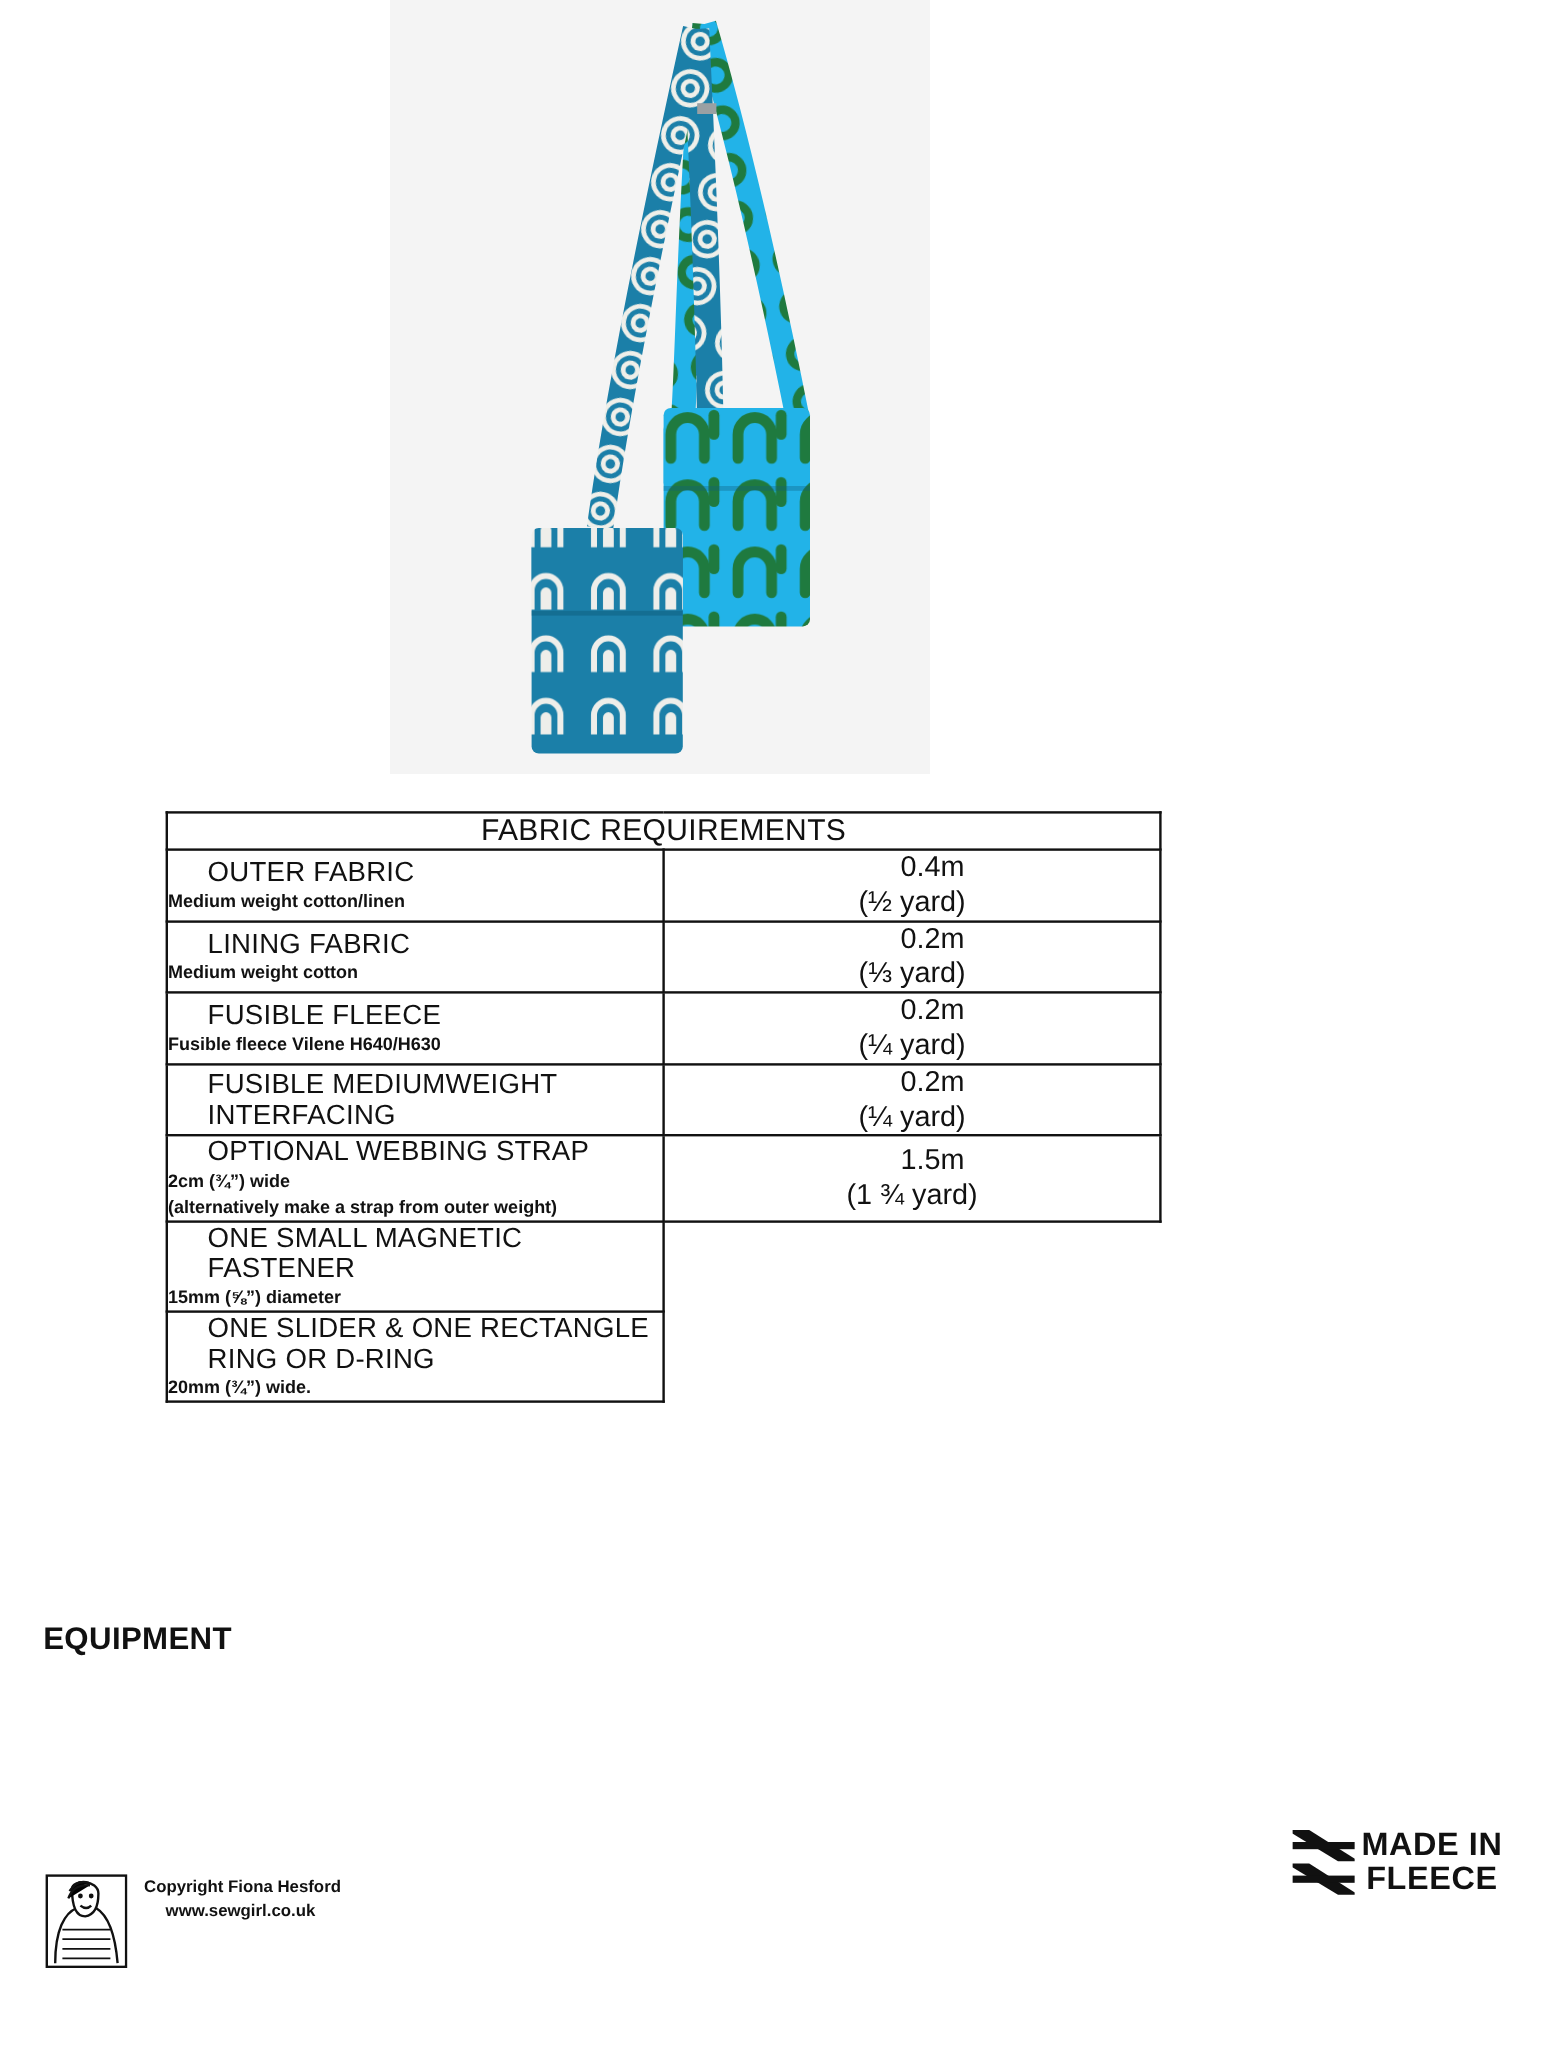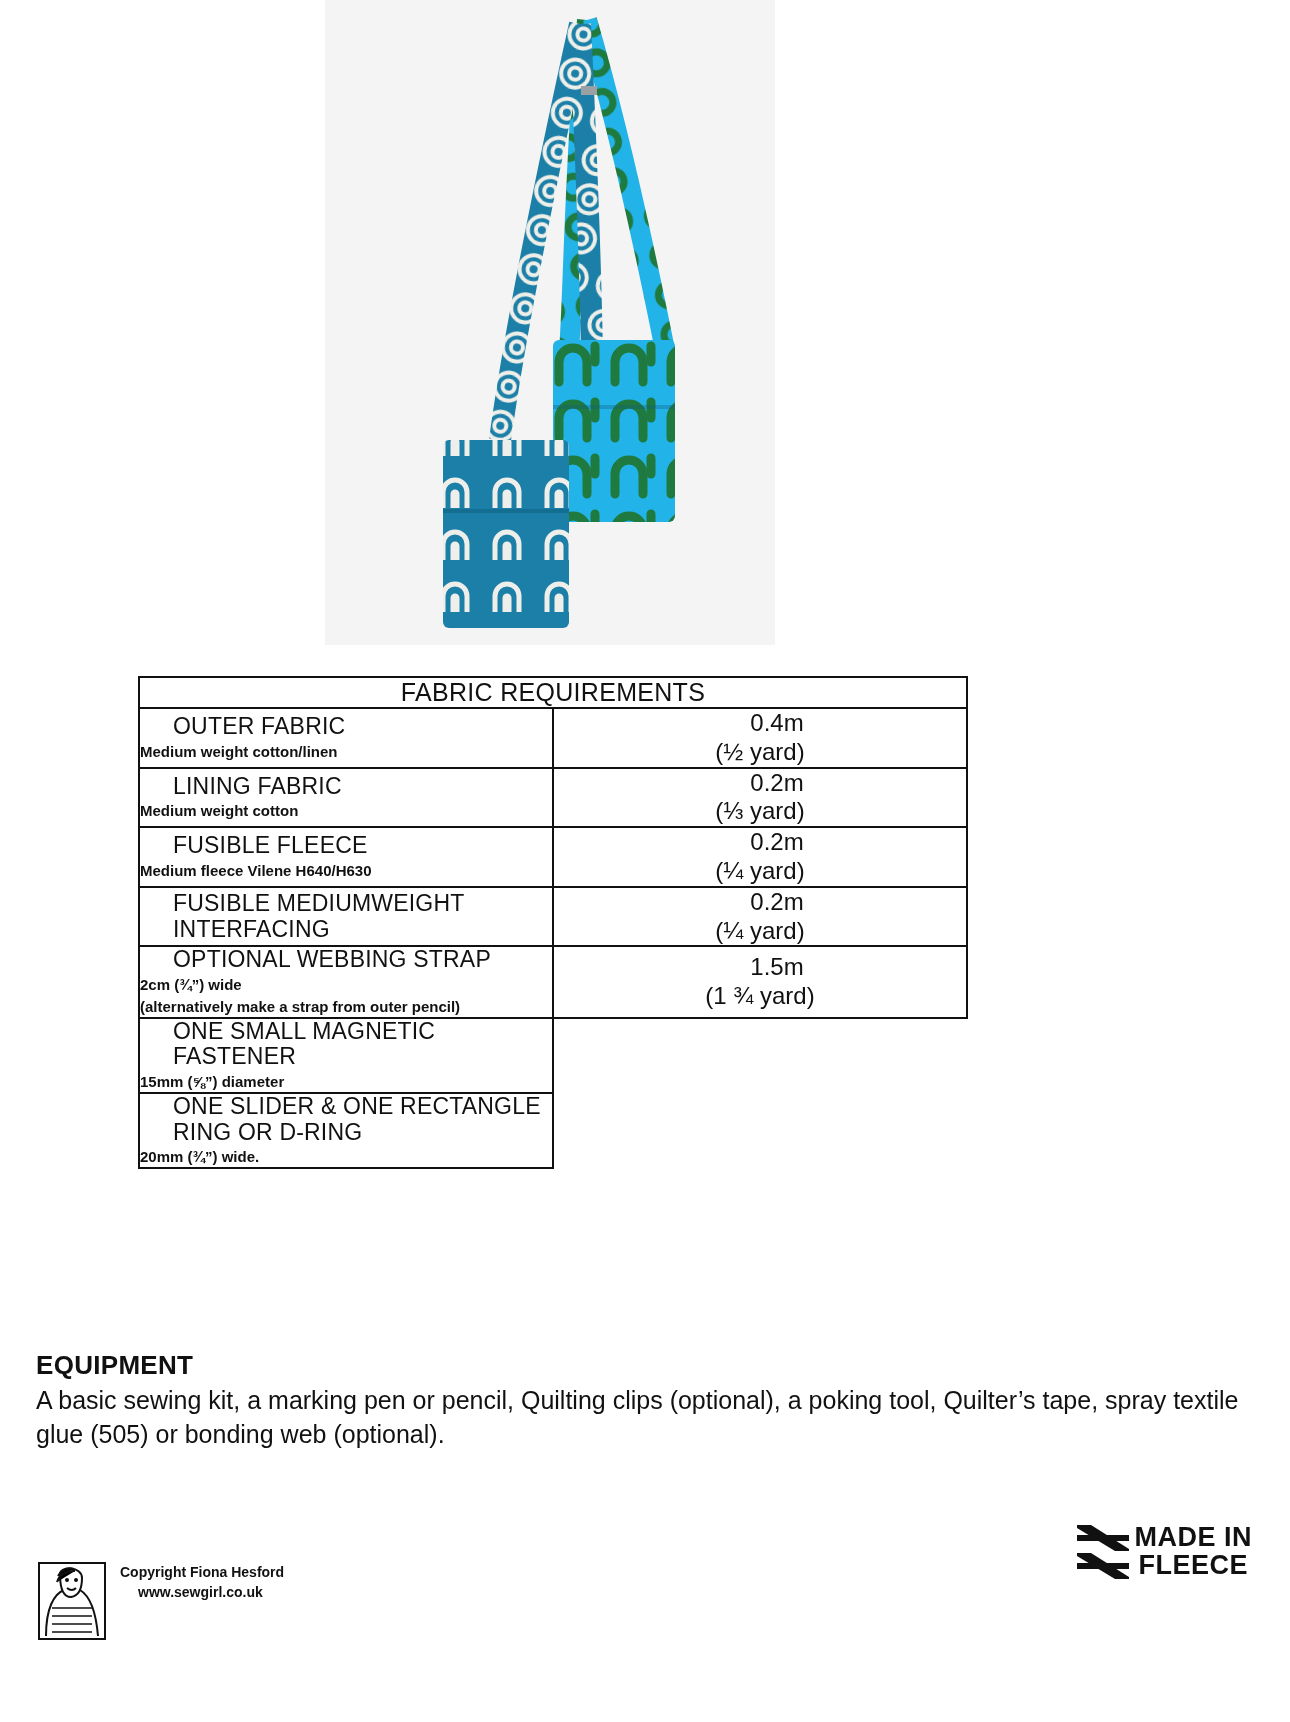--- a/index.html
+++ b/index.html
@@ -228,21 +228,21 @@
       </td>
       <td class="c-right">
         <div class="qty-main">0.2m</div>
         <div class="qty-sub">(⅓ yard)</div>
       </td>
     </tr>
 
     <tr>
       <td class="c-left">
         <div class="item-title">FUSIBLE FLEECE</div>
-        <div class="item-sub">Medium fleece Vilene H640/H630</div>
+        <div class="item-sub">Fusible fleece Vilene H640/H630</div>
       </td>
       <td class="c-right">
         <div class="qty-main">0.2m</div>
         <div class="qty-sub">(¼ yard)</div>
       </td>
     </tr>
 
     <tr>
       <td class="c-left">
         <div class="item-title">FUSIBLE MEDIUMWEIGHT INTERFACING</div>
@@ -250,21 +250,21 @@
       <td class="c-right">
         <div class="qty-main">0.2m</div>
         <div class="qty-sub">(¼ yard)</div>
       </td>
     </tr>
 
     <tr>
       <td class="c-left">
         <div class="item-title">OPTIONAL WEBBING STRAP</div>
         <div class="item-sub">2cm (¾”) wide</div>
-        <div class="item-sub">(alternatively make a strap from outer pencil)</div>
+        <div class="item-sub">(alternatively make a strap from outer weight)</div>
       </td>
       <td class="c-right">
         <div class="qty-main">1.5m</div>
         <div class="qty-sub">(1 ¾ yard)</div>
       </td>
     </tr>
 
     <tr>
       <td class="c-left">
         <div class="item-title">ONE SMALL MAGNETIC FASTENER</div>
@@ -279,21 +279,20 @@
         <div class="item-sub">20mm (¾”) wide.</div>
       </td>
       <td class="blank-cell"></td>
     </tr>
   </tbody>
     </table>
 </div>
 
 <div class="equipment">
   <div class="equip-title">EQUIPMENT</div>
-  <div class="equip-body">A basic sewing kit, a marking pen or pencil, Quilting clips (optional), a poking tool, Quilter’s tape, spray textile glue (505) or bonding web (optional).</div>
 </div>
 
 <div class="footer-left">
   <div class="logo-box">
     <svg viewBox="0 0 64 74" width="64" height="74">
       <rect x="0" y="0" width="64" height="74" fill="#ffffff"></rect>
       <g stroke="#111" stroke-width="2" fill="none">
         <path d="M6 72 C 6 44, 14 30, 24 26"></path>
         <path d="M40 26 C 50 32, 56 48, 58 72"></path>
       </g>

